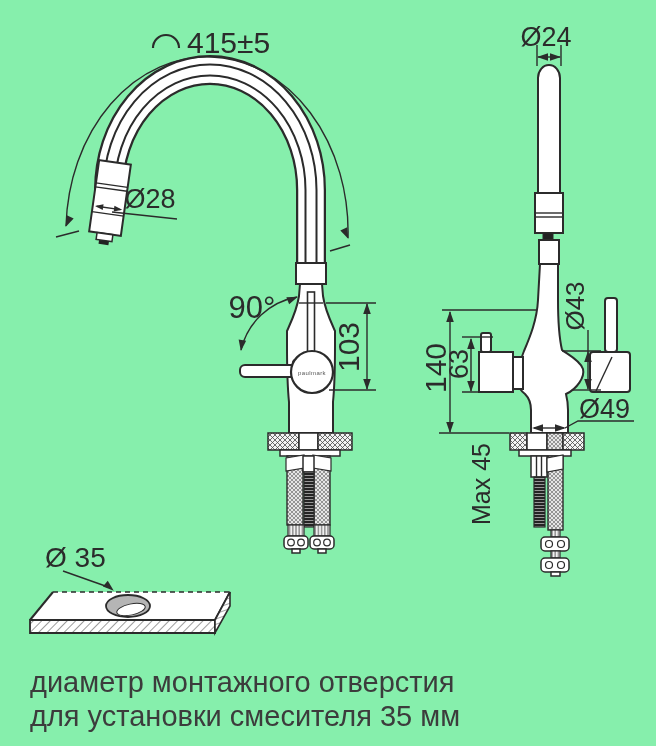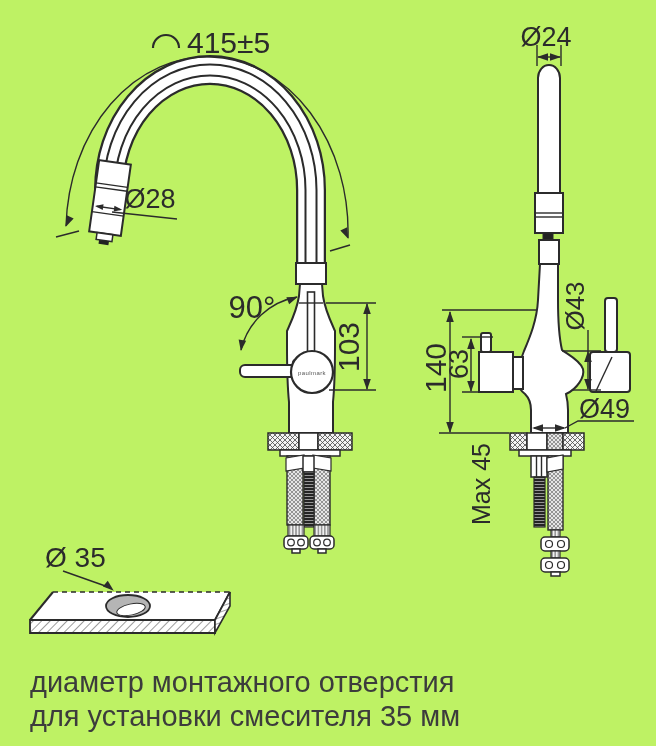--- a/index.html
+++ b/index.html
@@ -1,16 +1,16 @@
 <!DOCTYPE html>
 <html><head>
 <meta charset="utf-8">
 <style>
   html,body{margin:0;padding:0;background:#ffffff;}
-  .page{position:relative;width:656px;height:746px;background:#bef264;overflow:hidden;
+  .page{position:relative;width:656px;height:746px;background:#86efac;overflow:hidden;
         font-family:"Liberation Sans", sans-serif;}
   svg{display:block;}
   text{fill:#2b2b2b;font-family:"Liberation Sans", sans-serif;}
   .dim-label{font-size:27px;}
   .caption-text{font-size:29px;fill:#3c3c3c;}
   .brand-text{font-size:6px;fill:#555;letter-spacing:.4px;}
   .ln{stroke:#2b2b2b;stroke-width:1.4;fill:none;}
   .ln2{stroke:#2b2b2b;stroke-width:2;fill:none;}
   .shape{stroke:#2b2b2b;stroke-width:2;fill:#ffffff;}
   .shapethin{stroke:#2b2b2b;stroke-width:1.5;fill:#ffffff;}

